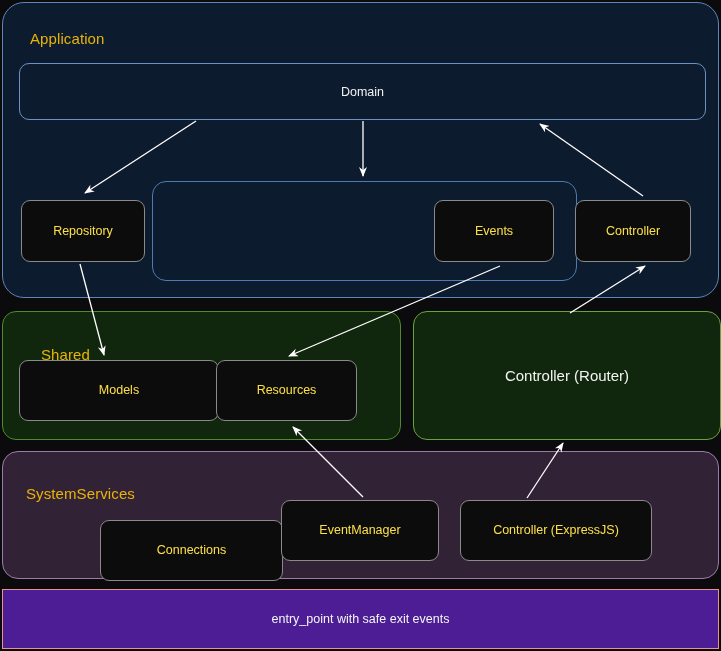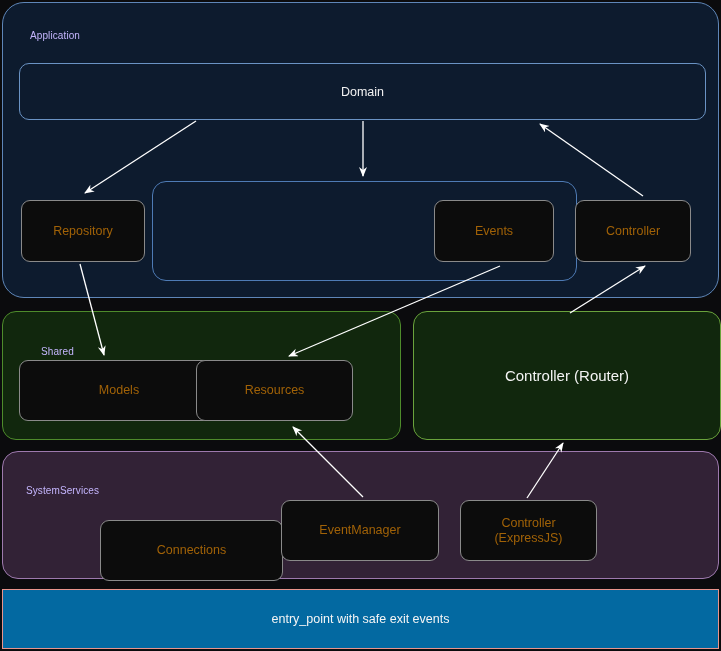--- a/index.html
+++ b/index.html
@@ -21,22 +21,22 @@
 
   
   .group {
     position: absolute;
     box-sizing: border-box;
     border-width: 1px;
     border-style: solid;
   }
   .group-label {
     position: absolute;
-    font-size: 10px;
-    color: #c4b5fd;
+    font-size: 15px;
+    color: #eab308;
     white-space: nowrap;
     letter-spacing: .1px;
   }
 
   
   .app-group {
     left: 2px;  top: 2px;
     width: 717px; height: 296px;
     background: #0d1b2e;
     border-color: #5e86b8;
@@ -77,21 +77,21 @@
     background: #0c0c0c;
     border: 1px solid #8a8a8a;
     border-radius: 9px;
     display: flex;
     align-items: center;
     justify-content: center;
     text-align: center;
   }
   .node .box-label {
     font-size: 12.5px;
-    color: #a16207;
+    color: #fde047;
     line-height: 1.2;
     padding: 0 6px;
   }
 
   
   .shared-group {
     left: 2px; top: 311px;
     width: 399px; height: 129px;
     background: #11270d;
     border-color: #4e8b2b;
@@ -123,21 +123,21 @@
     border-radius: 16px;
   }
   .sys-group > .group-label { left: 23px; top: 33px; }
 
   
   .entry-bar {
     position: absolute;
     left: 2px; top: 589px;
     width: 717px; height: 60px;
     box-sizing: border-box;
-    background: #0369a1;
+    background: #4c1d95;
     border: 1px solid #e8948c;
     border-radius: 0;
     display: flex;
     align-items: center;
     justify-content: center;
   }
   .entry-bar .box-label { font-size: 12.5px; color: #f5f5f5; }
 
   
   #arrows {
@@ -177,41 +177,41 @@
   </div>
 
   <div class="group shared-group">
     <span class="group-label">Shared</span>
   </div>
 
   <div class="node" style="left:19px; top:360px; width:200px; height:61px;">
     <span class="box-label">Models</span>
   </div>
 
-  <div class="node" style="left:196px; top:360px; width:157px; height:61px;">
+  <div class="node" style="left:216px; top:360px; width:141px; height:61px;">
     <span class="box-label">Resources</span>
   </div>
 
   <div class="router-box">
     <span class="box-label">Controller (Router)</span>
   </div>
 
   <div class="group sys-group">
     <span class="group-label">SystemServices</span>
   </div>
 
   <div class="node" style="left:100px; top:520px; width:183px; height:61px;">
     <span class="box-label">Connections</span>
   </div>
 
   <div class="node" style="left:281px; top:500px; width:158px; height:61px;">
     <span class="box-label">EventManager</span>
   </div>
 
-  <div class="node" style="left:460px; top:500px; width:137px; height:61px;">
+  <div class="node" style="left:460px; top:500px; width:192px; height:61px;">
     <span class="box-label">Controller (ExpressJS)</span>
   </div>
 
   <div class="entry-bar">
     <span class="box-label">entry_point with safe exit events</span>
   </div>
 
   <svg id="arrows" viewBox="0 0 721 651">
     <defs>
       <marker id="ah" markerWidth="11" markerHeight="11" refX="9" refY="4" orient="auto" markerUnits="userSpaceOnUse">

